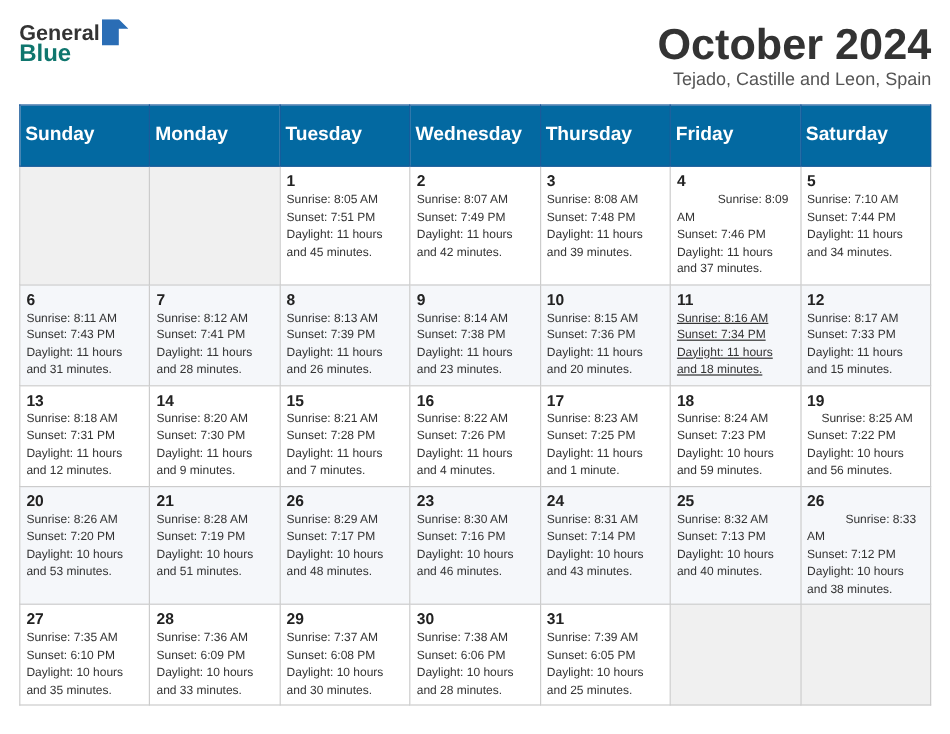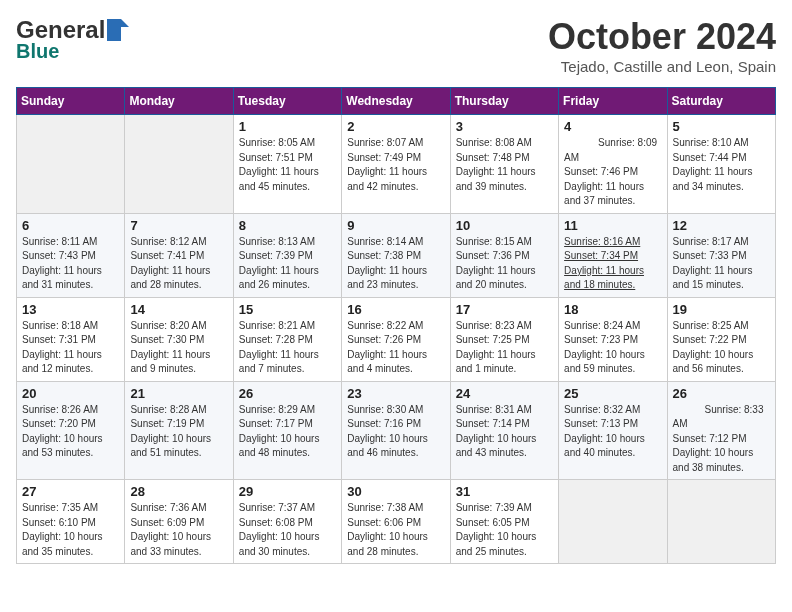--- a/index.html
+++ b/index.html
@@ -37,25 +37,25 @@
     .location {
       font-size: 15px;
       color: #555;
     }
     table {
       width: 100%;
       border-collapse: collapse;
       table-layout: fixed;
     }
     thead tr th {
-      background: #701a75;
+      background: #0369a1;
       color: #fff;
-      font-size: 12px;
+      font-size: 16px;
       font-weight: bold;
-      padding: 6px 4px;
+      padding: 16px 4px;
       text-align: left;
       border: 1px solid #1a5a9a;
     }
     tbody tr td {
       border: 1px solid #ccc;
       vertical-align: top;
       padding: 4px 5px;
       font-size: 10.5px;
       color: #333;
       height: 80px;
@@ -79,21 +79,21 @@
     .empty-cell {
       background: #f0f0f0 !important;
     }
   </style>
 </head>
 <body>
 
 <div class="header">
   <div class="logo">
     <div class="logo-line">
-      <span style="font-size:24px;font-weight:bold;color:#333;">General</span>
+      <span style="font-size:18px;font-weight:bold;color:#333;">General</span>
       <svg width="22" height="22" viewBox="0 0 22 22">
         <polygon points="0,0 14,0 22,8 14,8 14,22 0,22" fill="#2a6db5"></polygon>
       </svg>
     </div>
     <span style="font-size:20px;font-weight:bold;color:#0f766e;margin-top:-4px;">Blue</span>
   </div>
   <div class="title-section">
     <div class="month-title">October 2024</div>
     <div class="location">Tejado, Castille and Leon, Spain</div>
   </div>
@@ -120,21 +120,21 @@
 Daylight: 11 hours and 45 minutes.</span></td>
         <td><span class="day-num">2</span><span class="cell-text" style="white-space: pre-line;">Sunrise: 8:07 AM
 Sunset: 7:49 PM
 Daylight: 11 hours and 42 minutes.</span></td>
         <td><span class="day-num">3</span><span class="cell-text" style="white-space: pre-line;">Sunrise: 8:08 AM
 Sunset: 7:48 PM
 Daylight: 11 hours and 39 minutes.</span></td>
         <td><span class="day-num">4</span><span class="cell-text" style="white-space: pre-line; margin-left: 34px;">Sunrise: 8:09 AM
 Sunset: 7:46 PM
 Daylight: 11 hours and 37 minutes.</span></td>
-        <td><span class="day-num">5</span><span class="cell-text" style="white-space: pre-line;">Sunrise: 8:10 AM
+        <td><span class="day-num">5</span><span class="cell-text" style="white-space: pre-line;">Sunrise: 7:10 AM
 Sunset: 7:44 PM
 Daylight: 11 hours and 34 minutes.</span></td>
       </tr>
       <tr>
         <td><span class="day-num">6</span><span class="cell-text" style="white-space: pre-line;">Sunrise: 8:11 AM
 Sunset: 7:43 PM
 Daylight: 11 hours and 31 minutes.</span></td>
         <td><span class="day-num">7</span><span class="cell-text" style="white-space: pre-line;">Sunrise: 8:12 AM
 Sunset: 7:41 PM
 Daylight: 11 hours and 28 minutes.</span></td>
@@ -166,21 +166,21 @@
 Daylight: 11 hours and 7 minutes.</span></td>
         <td><span class="day-num">16</span><span class="cell-text" style="white-space: pre-line;">Sunrise: 8:22 AM
 Sunset: 7:26 PM
 Daylight: 11 hours and 4 minutes.</span></td>
         <td><span class="day-num">17</span><span class="cell-text" style="white-space: pre-line;">Sunrise: 8:23 AM
 Sunset: 7:25 PM
 Daylight: 11 hours and 1 minute.</span></td>
         <td><span class="day-num">18</span><span class="cell-text" style="white-space: pre-line;">Sunrise: 8:24 AM
 Sunset: 7:23 PM
 Daylight: 10 hours and 59 minutes.</span></td>
-        <td><span class="day-num">19</span><span class="cell-text" style="white-space: pre-line;">Sunrise: 8:25 AM
+        <td><span class="day-num">19</span><span class="cell-text" style="white-space: pre-line; margin-left: 12px;">Sunrise: 8:25 AM
 Sunset: 7:22 PM
 Daylight: 10 hours and 56 minutes.</span></td>
       </tr>
       <tr>
         <td><span class="day-num">20</span><span class="cell-text" style="white-space: pre-line;">Sunrise: 8:26 AM
 Sunset: 7:20 PM
 Daylight: 10 hours and 53 minutes.</span></td>
         <td><span class="day-num">21</span><span class="cell-text" style="white-space: pre-line;">Sunrise: 8:28 AM
 Sunset: 7:19 PM
 Daylight: 10 hours and 51 minutes.</span></td>

